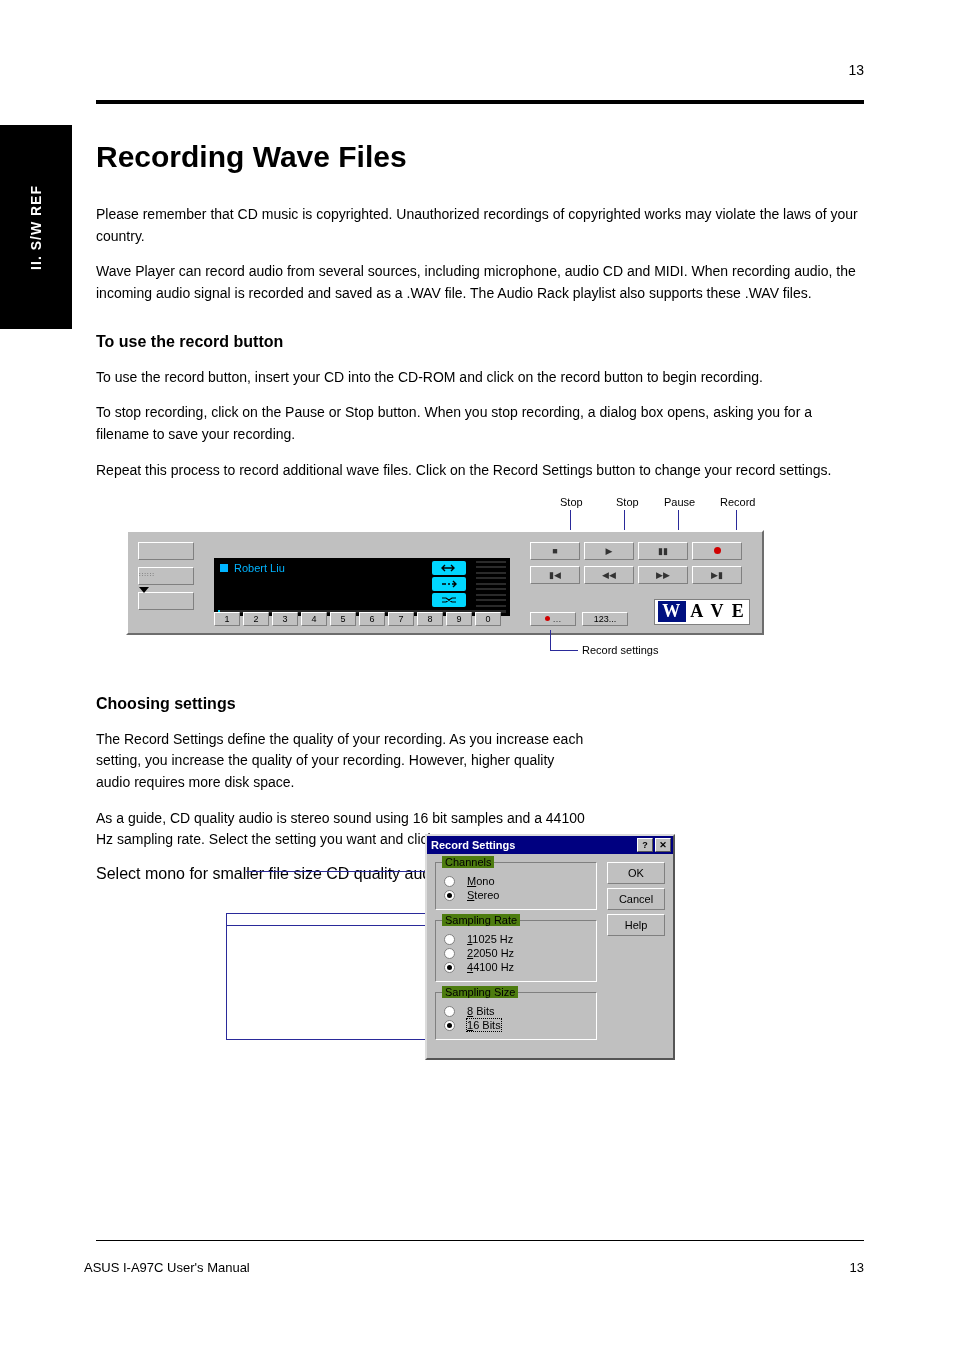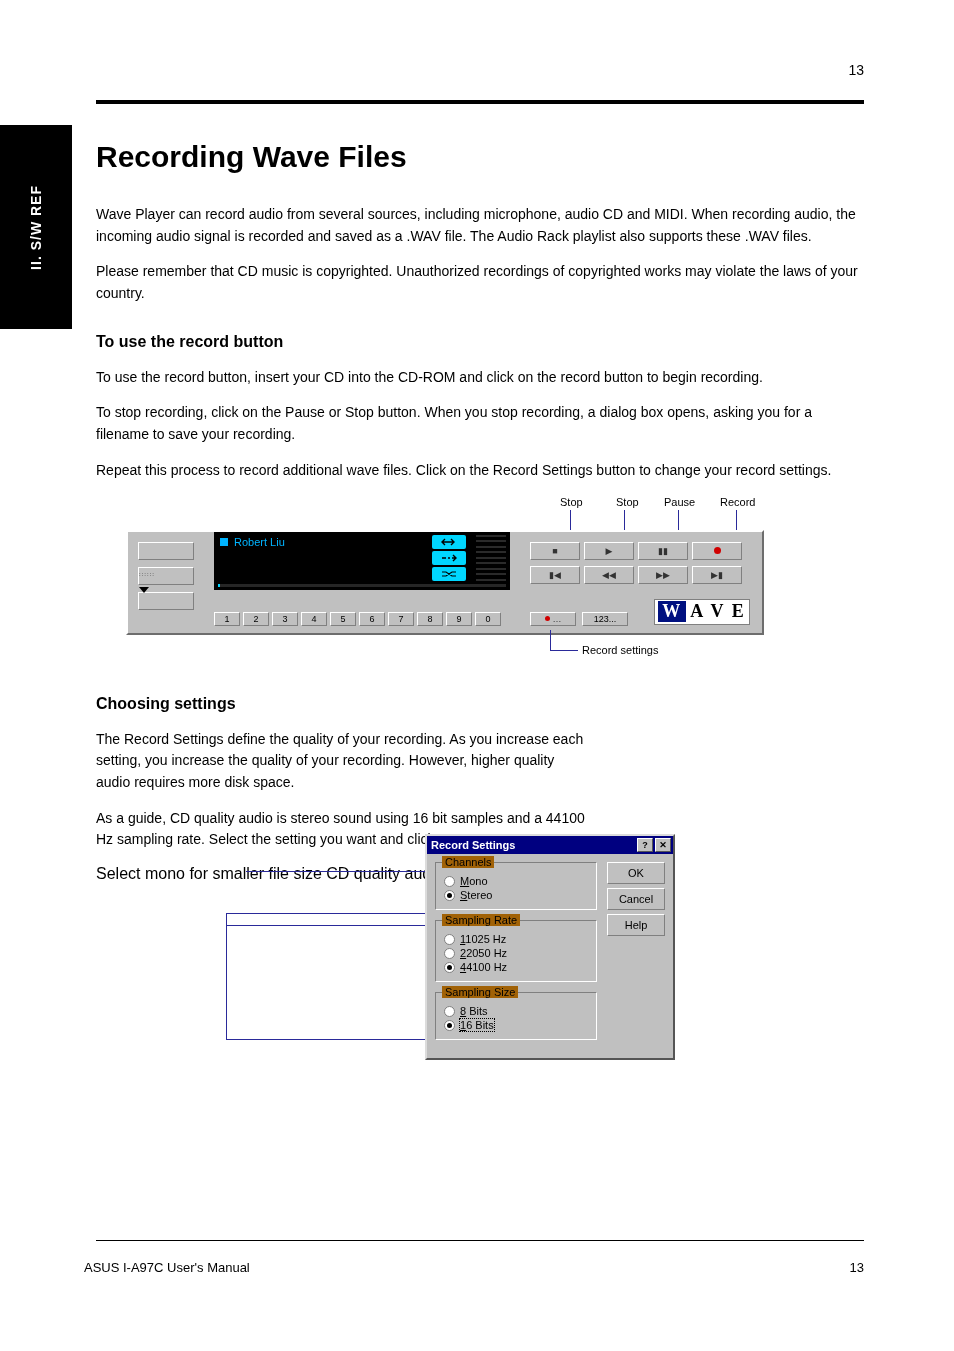--- a/index.html
+++ b/index.html
@@ -23,21 +23,21 @@
   
   .wave-wrap { position: relative; width: 638px; height: 105px; margin: 6px 0 0 30px; }
   .panel { position: absolute; inset: 0; background: #c0c0c0; border: 2px solid #fff; border-right-color: #6d6d6d; border-bottom-color: #6d6d6d; }
   .bevel-out { border: 1px solid #fff; border-right-color: #808080; border-bottom-color: #808080; background: #c0c0c0; }
   .w-btn { display: inline-flex; align-items: center; justify-content: center; font-size: 9px; cursor: default; }
   .side-col { position: absolute; left: 10px; top: 10px; width: 56px; }
   .side-col .w-btn { display: block; margin-bottom: 7px; height: 18px; width: 56px; }
   .led { width: 16px; height: 5px; background: #1db31d; }
   .dots { letter-spacing: 1px; font-size: 6px; }
   .tri-down { width: 0; height: 0; border-left: 5px solid transparent; border-right: 5px solid transparent; border-top: 6px solid #000; }
-  .display { position: absolute; left: 86px; top: 0; width: 296px; height: 58px; background: #000; padding: 4px 6px; }
+  .display { position: absolute; left: 86px; top: 26px; width: 296px; height: 58px; background: #000; padding: 4px 6px; }
   .display .artist-row { display: flex; align-items: center; gap: 6px; color: #00b4ff; font-size: 11px; }
   .sq-cyan { width: 8px; height: 8px; background: #00b4ff; }
   .display .title { color: #00e0ff; font-size: 20px; font-weight: bold; margin-top: 1px; letter-spacing: 0.5px; }
   .mode-col { position: absolute; right: 44px; top: 3px; width: 34px; display: flex; flex-direction: column; gap: 2px; }
   .mode-pill { width: 34px; height: 14px; background: #00d6ff; border-radius: 2px; display:flex; align-items:center; justify-content:center; }
   .meter { position: absolute; right: 4px; top: 3px; width: 30px; height: 46px; display: flex; flex-direction: column; justify-content: space-between; }
   .meter div { height: 2px; background: #2a2a2a; }
   .disp-bar { position: absolute; left: 4px; right: 4px; bottom: 3px; height: 3px; background: #262626; }
   .disp-bar::before { content: ""; position: absolute; left: 0; top: 0; width: 2px; height: 3px; background: #00d6ff; }
   .num-row { position: absolute; left: 86px; right: 260px; top: 80px; display: flex; gap: 3px; }
@@ -58,22 +58,22 @@
   .col-r { flex: 0 0 240px; position: relative; }
 
   
   .dlg-pos { position: absolute; left: 425px; top: 834px; }
   .dlg { width: 250px; background: #c0c0c0; border: 2px solid #dcdcdc; border-right-color: #555; border-bottom-color: #555; font-family: "MS Sans Serif", Tahoma, Arial, sans-serif; font-size: 11px; }
   .titlebar { height: 18px; background: #000080; color: #fff; display: flex; align-items: center; padding: 0 2px 0 4px; font-weight: bold; font-size: 11px; }
   .titlebar .spacer { flex: 1; }
   .titlebtn { width: 16px; height: 14px; background: #c0c0c0; margin-left: 2px; display:flex; align-items:center; justify-content:center; font-size: 9px; font-weight: bold; color: #000; border: 1px solid #fff; border-right-color:#555; border-bottom-color:#555; }
   .dlg-body { position: relative; padding: 8px; display: flex; gap: 10px; }
   .fieldset { border: 1px solid #808080; border-right-color: #fff; border-bottom-color: #fff; padding: 10px 8px 6px; margin-bottom: 10px; position: relative; }
-  .fieldset .legend { position: absolute; top: -7px; left: 6px; background: #a16207; padding: 0 3px; font-size: 11px; }
-  .radio-row { display: flex; align-items: center; gap: 5px; margin: 2px 0; font-size: 11px; }
+  .fieldset .legend { position: absolute; top: -7px; left: 6px; background: #4d7c0f; padding: 0 3px; font-size: 11px; }
+  .radio-row { display: flex; align-items: center; gap: 12px; margin: 2px 0; font-size: 11px; }
   .radio { width: 11px; height: 11px; border: 1px solid #808080; border-radius: 50%; background: #fff; display:flex; align-items:center; justify-content:center; }
   .radio.checked::after { content: ""; width: 5px; height:5px; background:#000; border-radius:50%; }
   .und { text-decoration: underline; text-decoration-thickness: 1px; }
   .dlg-btn-col { display: flex; flex-direction: column; gap: 4px; }
   .dlg-btn { width: 58px; height: 22px; display:flex; align-items:center; justify-content:center; font-size: 11px; }
   .dotted-focus { outline: 1px dotted #000; outline-offset: 0; }
 
   .hr-bot { position: absolute; left: 96px; right: 90px; bottom: 110px; height: 1px; background: #000; }
   .footer { position: absolute; left: 84px; right: 90px; bottom: 76px; display: flex; justify-content: space-between; font-size: 13px; }
 </style>
@@ -82,22 +82,22 @@
 
 <div class="page">
   <div class="page-num-top">13</div>
   <div class="hr-top"></div>
   <div class="sidebar-tab">
       <span>II. S/W REF</span>
     </div>
 
   <div class="content">
     <h1 class="section">Recording Wave Files</h1>
+    <p class="body">Please remember that CD music is copyrighted. Unauthorized recordings of copyrighted works may violate the laws of your country.</p>
     <p class="body">Wave Player can record audio from several sources, including microphone, audio CD and MIDI. When recording audio, the incoming audio signal is recorded and saved as a .WAV file. The Audio Rack playlist also supports these .WAV files.</p>
-    <p class="body">Please remember that CD music is copyrighted. Unauthorized recordings of copyrighted works may violate the laws of your country.</p>
 
     <h3 class="subhead shifted">To use the record button</h3>
     <p class="body">To use the record button, insert your CD into the CD-ROM and click on the record button to begin recording.</p>
     <p class="body">To stop recording, click on the Pause or Stop button. When you stop recording, a dialog box opens, asking you for a filename to save your recording.</p>
     <p class="body">Repeat this process to record additional wave files. Click on the Record Settings button to change your record settings.</p>
 
     <div class="labels-row">
       <span class="lbl" style="left:464px">Stop</span>
       <span class="lbl" style="left:520px">Stop</span>
       <span class="lbl" style="left:568px">Pause</span>

